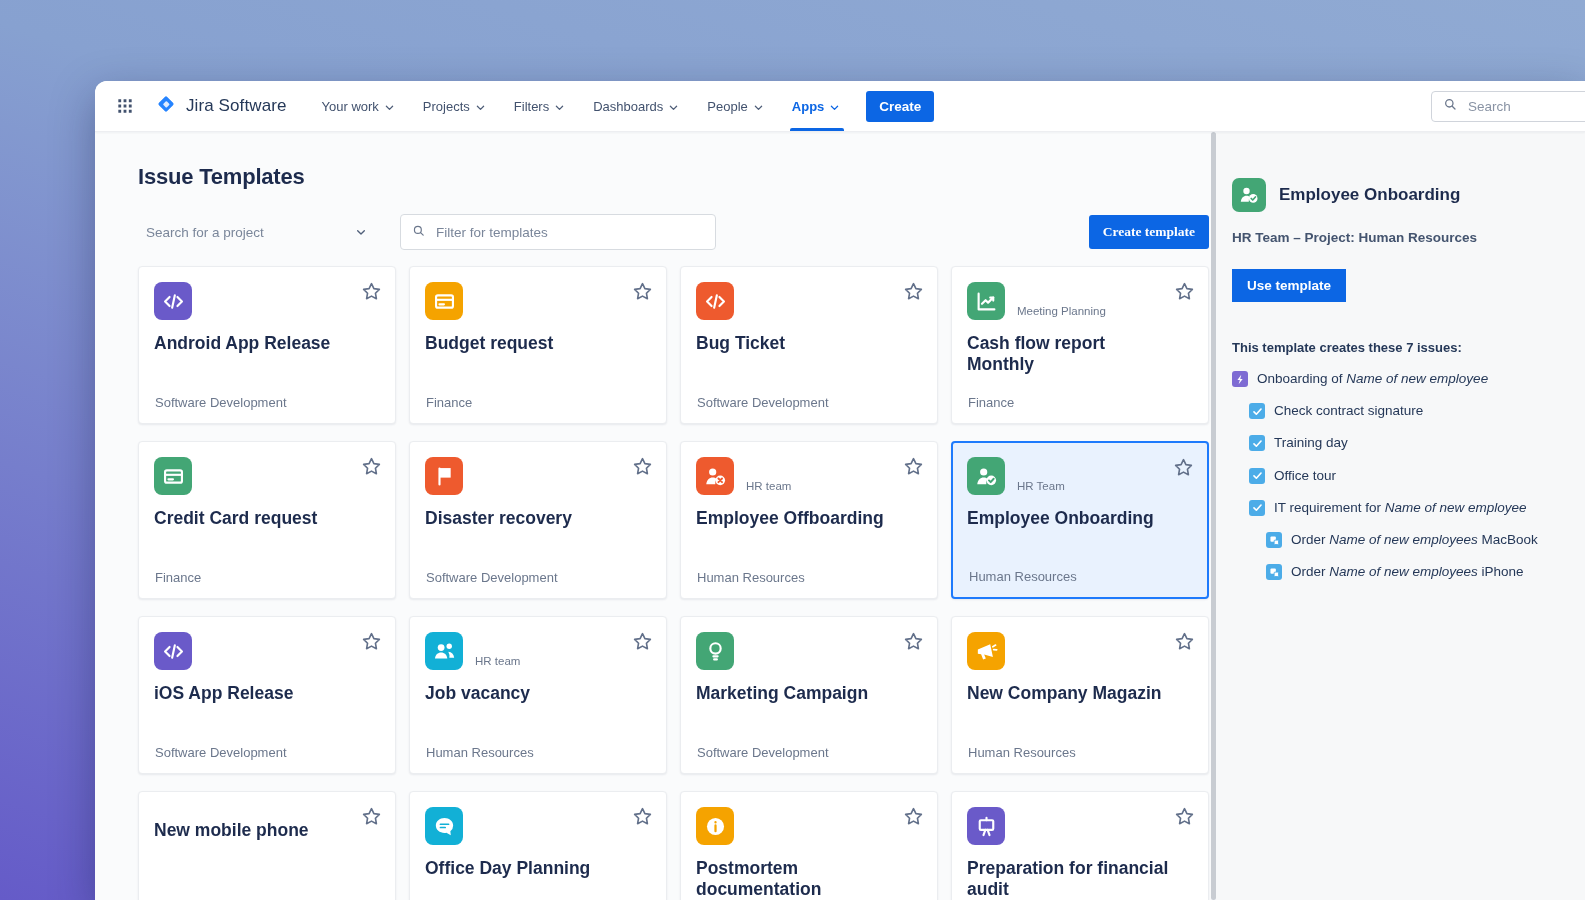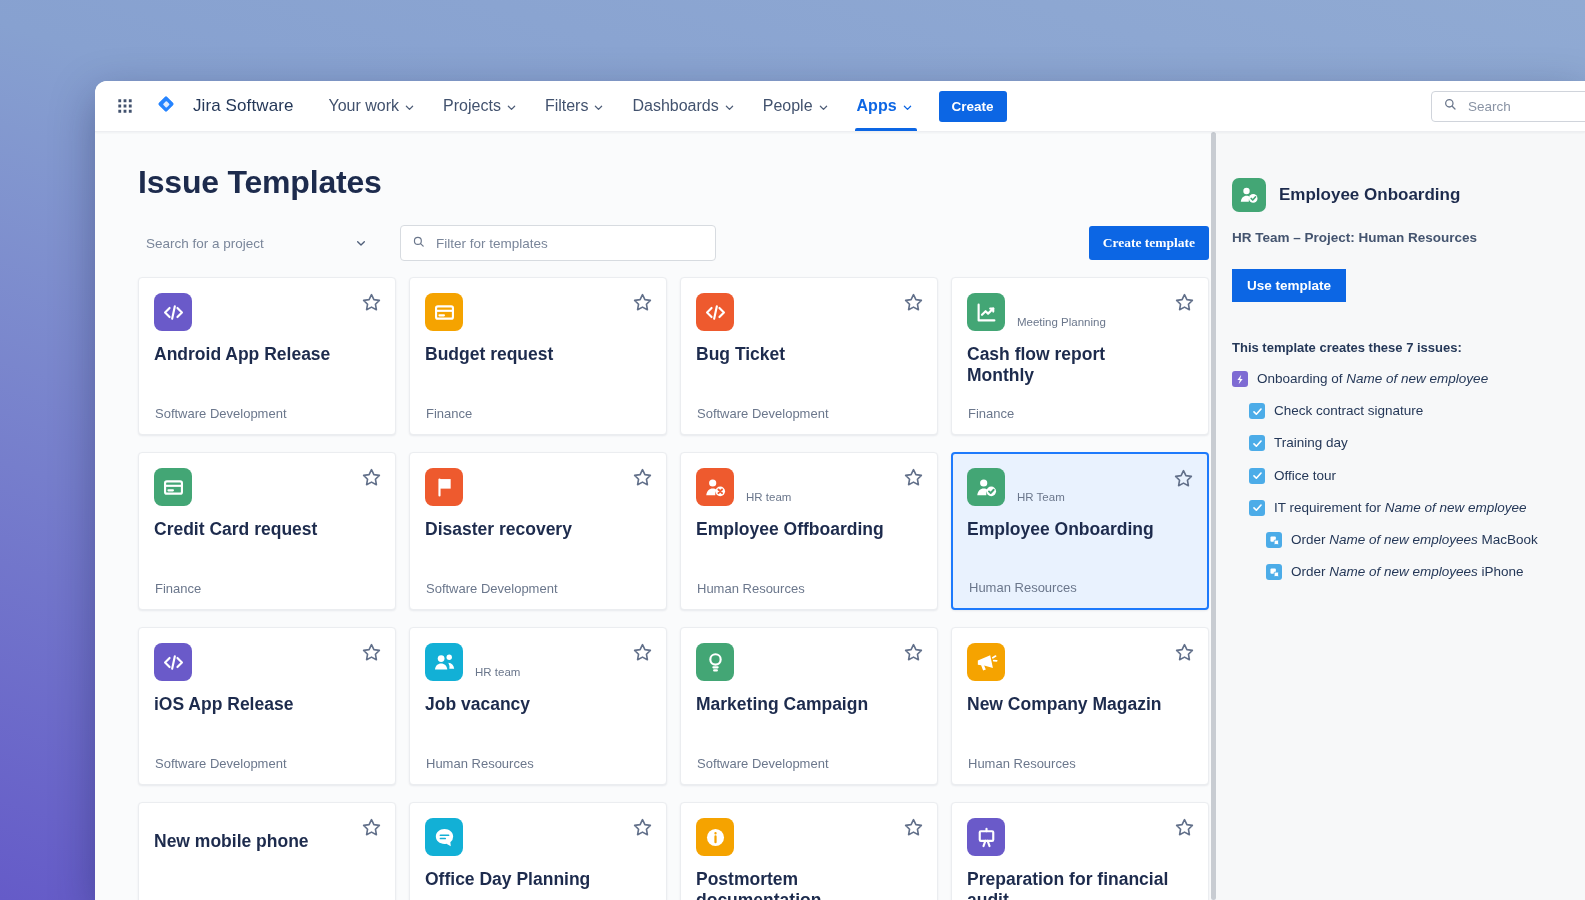--- a/index.html
+++ b/index.html
@@ -13,45 +13,45 @@
     position:absolute;left:95px;top:81px;width:1490px;height:819px;
     border-top-left-radius:12px;overflow:hidden;background:#FAFBFC;
     box-shadow:0 14px 44px rgba(15,20,60,.35);
     display:flex;flex-direction:column;
   }
   
   .nav{height:50px;background:#fff;display:flex;align-items:center;padding:0 0 0 18px;
        border-bottom:1px solid #EDEEF1;flex:none;box-shadow:0 1px 2px rgba(9,30,66,.05);z-index:3}
   .app-grid-btn{width:26px;height:26px;margin-right:14px;border:none;background:transparent;padding:2px;cursor:pointer}
   .app-grid-btn svg{width:20px;height:20px;display:block}
-  .brand{display:flex;align-items:center;gap:14px;margin-right:22px;cursor:pointer}
+  .brand{display:flex;align-items:center;gap:7px;margin-right:22px;cursor:pointer}
   .brand svg{width:26px;height:26px}
   .brand-text{font-size:17px;color:#253858;font-weight:500;letter-spacing:.1px}
   .nav-items{display:flex;align-items:stretch;height:50px}
-  .nav-item{display:flex;align-items:center;gap:3px;font-size:16px;color:#42526E;
+  .nav-item{display:flex;align-items:center;gap:3px;font-size:13px;color:#42526E;
             padding:0 13px;position:relative;cursor:pointer;white-space:nowrap}
   .nav-item .chev{width:15px;height:15px;color:#505F79;margin-top:2px}
   .nav-item.active{color:#0C66E4;font-weight:600}
   .nav-item.active .chev{color:#0C66E4}
   .nav-item.active::after{content:"";position:absolute;left:11px;right:11px;bottom:0;height:3px;
             background:#0C66E4;border-radius:2px 2px 0 0}
   .create-btn{margin-left:11px;background:#0C66E4;color:#fff;font-size:13.5px;font-weight:600;
             padding:8px 13px;border-radius:3px;border:none;cursor:pointer;font-family:inherit}
   .nav-search{margin-left:auto;margin-right:-18px;display:flex;align-items:center;gap:8px;
             border:1.5px solid #D0D4DB;border-radius:4px;height:31px;padding:0 10px;width:172px;background:#fff;box-sizing:border-box}
   .nav-search svg{width:16px;height:16px;flex:none}
   .nav-search input{border:none;outline:none;font-size:13.5px;color:#344563;width:110px;background:transparent;font-family:inherit}
   .nav-search input::placeholder{color:#8993A4}
   
   .content-row{flex:1;display:flex;min-height:0}
   main{flex:1;padding:32px 0 0 43px;min-width:0}
   .v-divider{width:5px;background:#C8CCD2;flex:none;border-radius:3px}
   aside{width:337px;flex:none;background:#F7F8F9;padding:46px 16px 0 16px;box-sizing:content-box;overflow:hidden}
   
-  h1{font-size:32px;font-weight:700;color:#1D2B4D;margin:0;letter-spacing:-.2px}
+  h1{font-size:22px;font-weight:700;color:#1D2B4D;margin:0;letter-spacing:-.2px}
   .filter-row{display:flex;align-items:center;margin-top:24px;width:1071px}
   .project-select{width:237px;height:36px;display:flex;align-items:center;justify-content:space-between;
       font-size:13.5px;color:#7A869A;padding:0 6px 0 8px;cursor:pointer;border-radius:4px;box-sizing:border-box}
   .project-select .chev{width:16px;height:16px;color:#505F79}
   .template-filter{margin-left:25px;width:316px;height:36px;background:#fff;border:1px solid #D7DBE0;
       border-radius:4px;display:flex;align-items:center;padding:0 10px;gap:8px;box-sizing:border-box}
   .template-filter svg{width:15px;height:15px;flex:none}
   .template-filter input{border:none;outline:none;font-size:13.5px;color:#344563;flex:1;background:transparent;font-family:inherit}
   .template-filter input::placeholder{color:#7A869A}
   .create-template-btn{margin-left:auto;background:#0C66E4;color:#fff;font-size:13.5px;font-weight:600;

